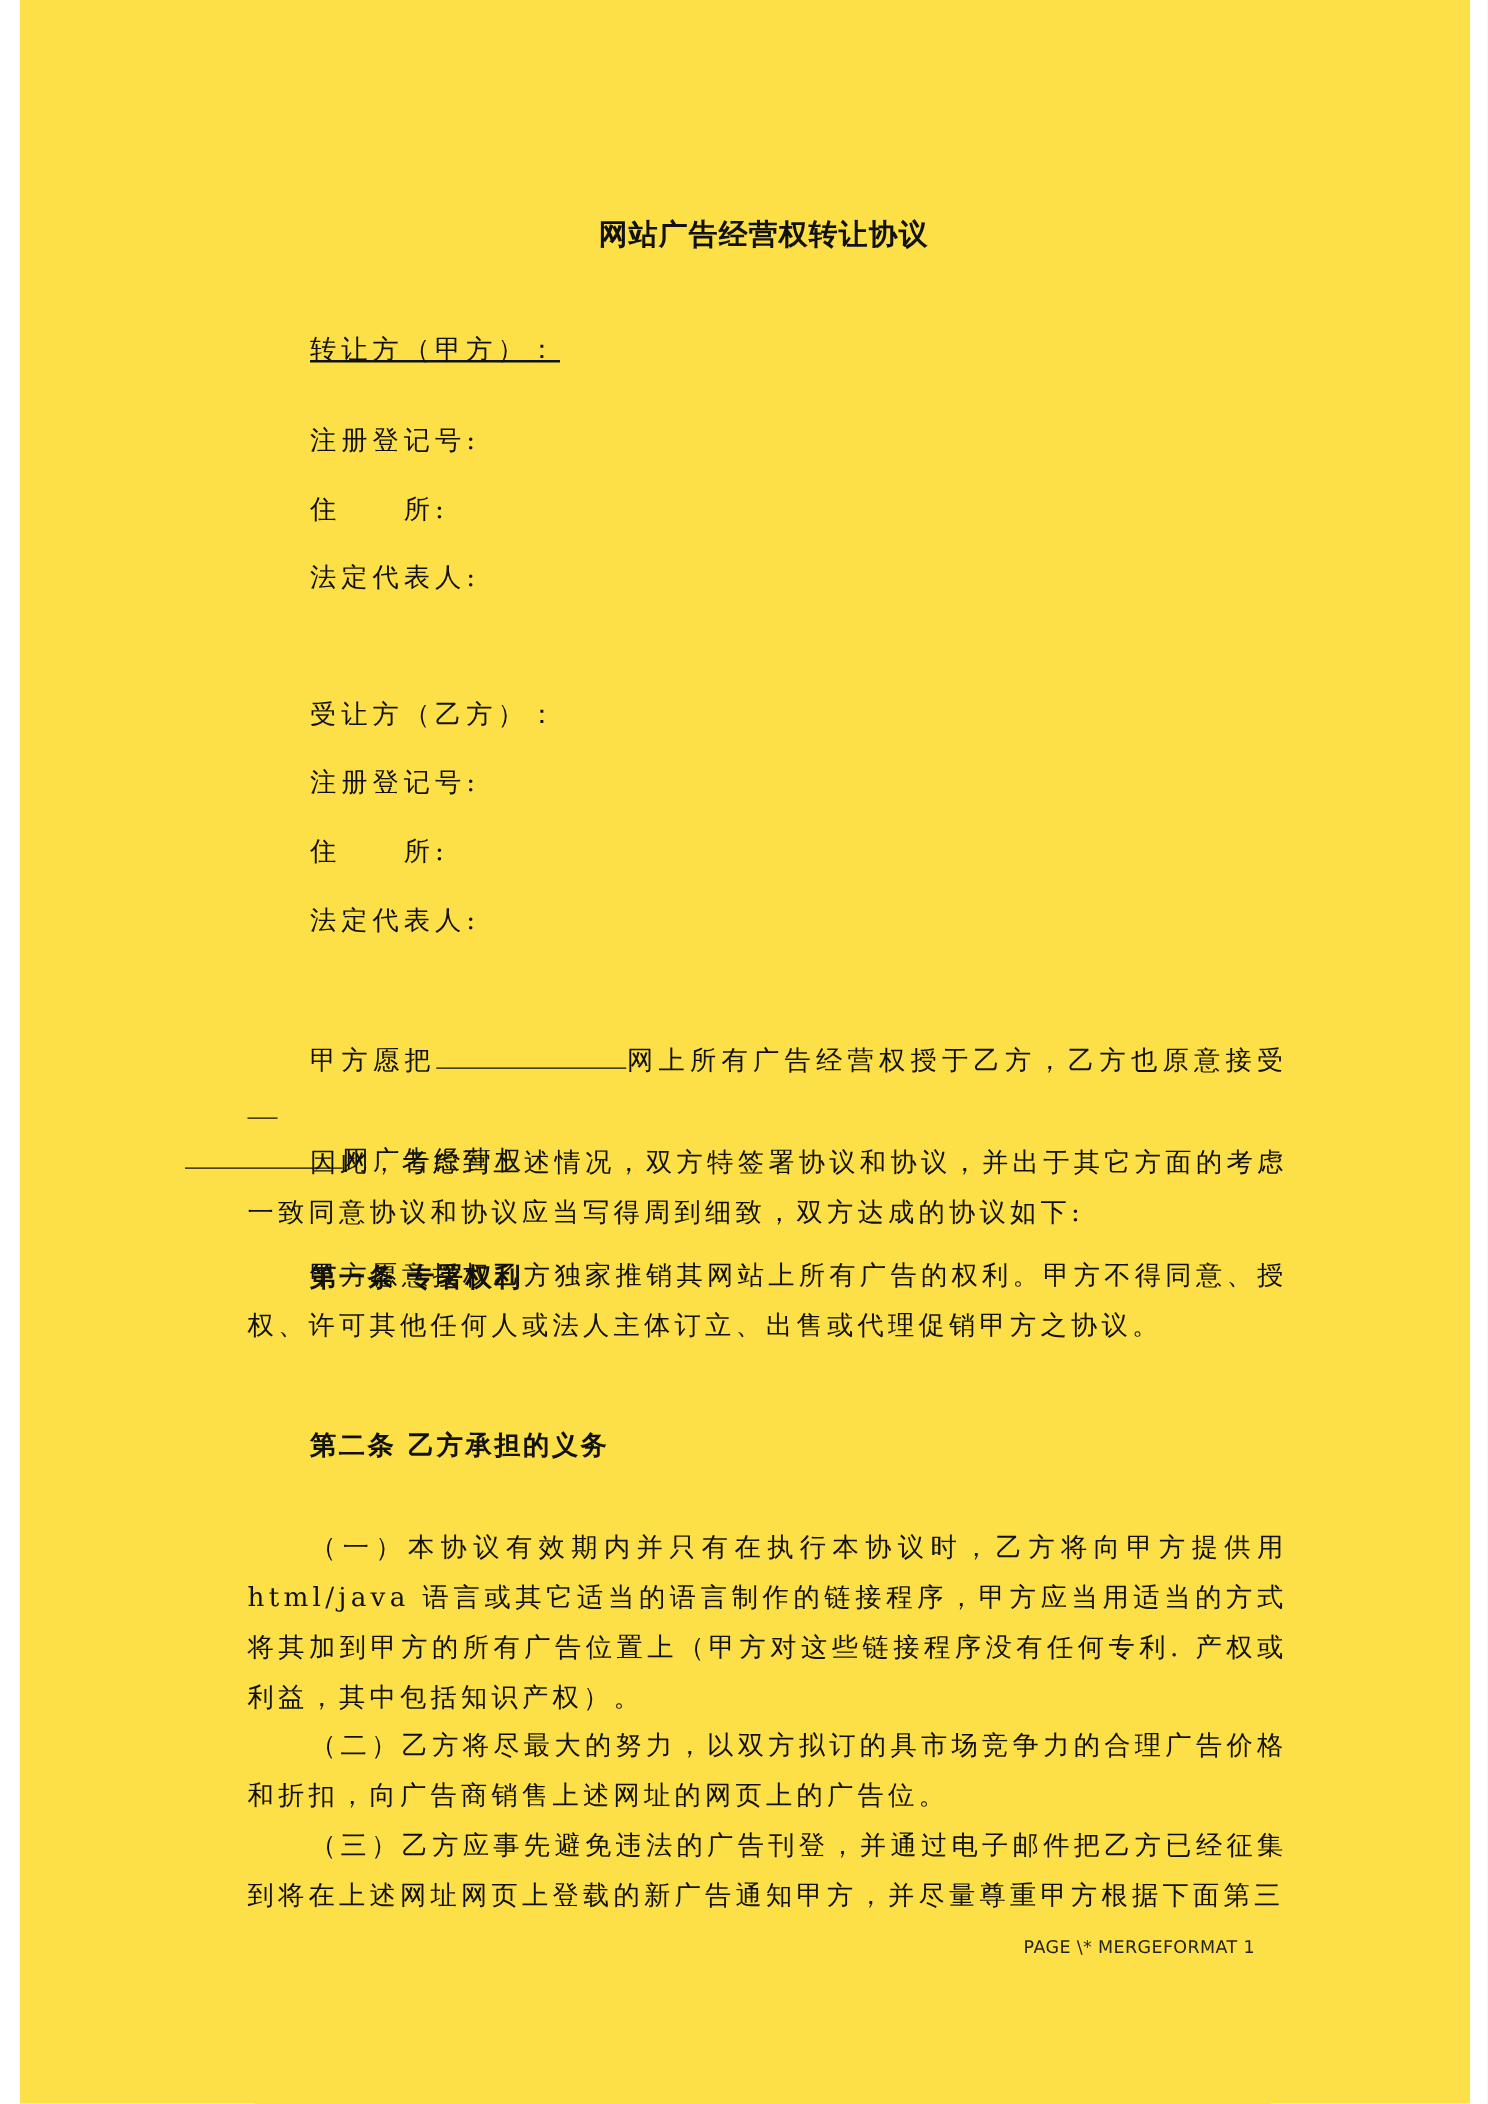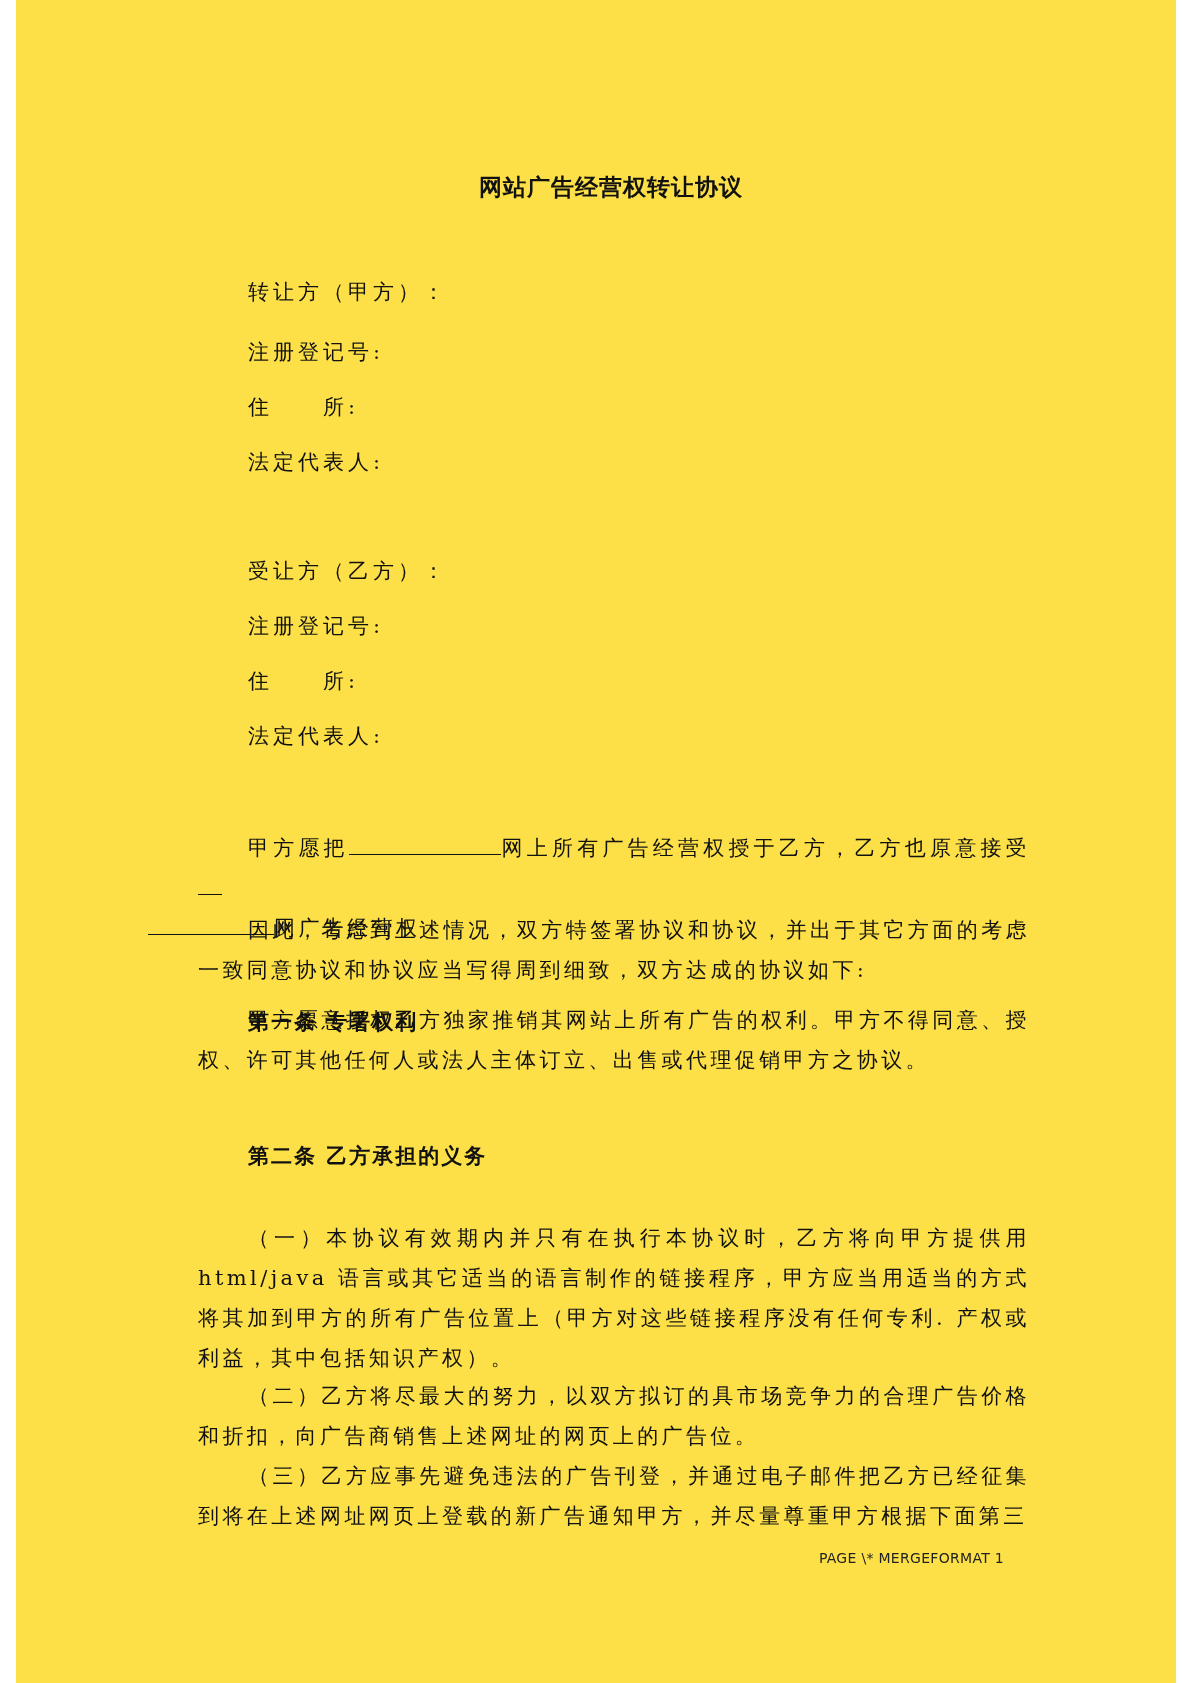--- a/index.html
+++ b/index.html
@@ -17,21 +17,21 @@
     .footer { position: absolute; right: 172px; top: 1550px; font-family: "DejaVu Sans", "Liberation Sans", sans-serif;
               font-size: 14px; color: #222; letter-spacing: 0.3px; }
   </style>
 </head>
 <body>
 
 <div class="page">
 
   <div class="title">网站广告经营权转让协议</div>
 
-  <div class="label" style="top:278px;">转让方（甲方）：</div>
+  <div class="label" style="top:265px;text-decoration:underline;">转让方（甲方）：</div>
   <div class="label" style="top:338px;">注册登记号:</div>
   <div class="label" style="top:393px;">住　　所:</div>
   <div class="label" style="top:448px;">法定代表人:</div>
 
   <div class="label" style="top:557px;">受让方（乙方）：</div>
   <div class="label" style="top:612px;">注册登记号:</div>
   <div class="label" style="top:667px;">住　　所:</div>
   <div class="label" style="top:722px;">法定代表人:</div>
 
   <div class="body-text indent" style="top:828px;">

